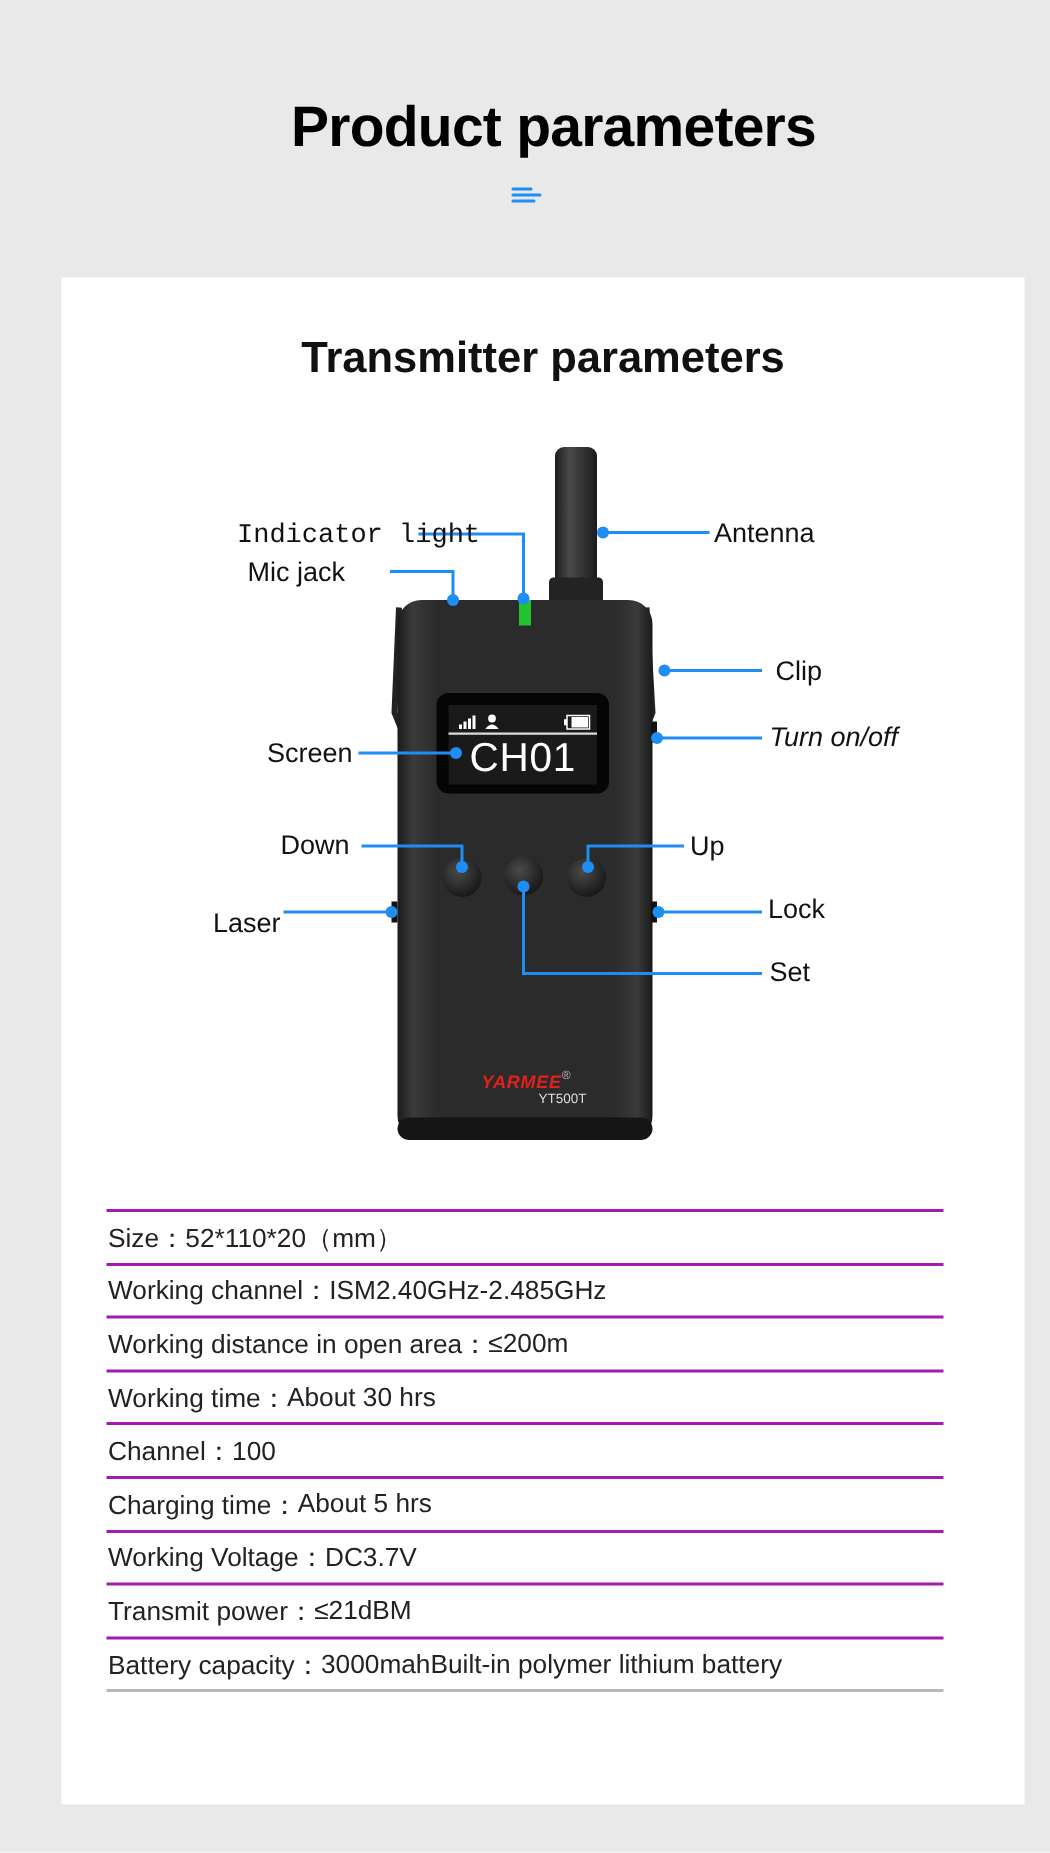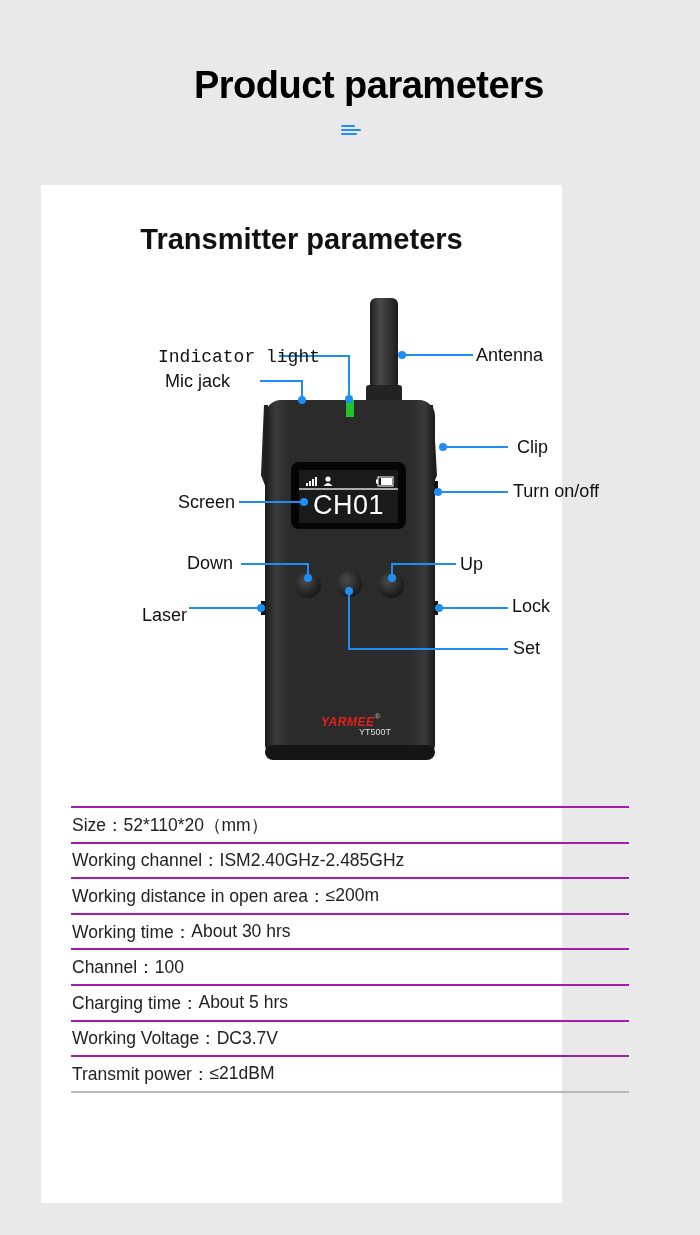--- a/index.html
+++ b/index.html
@@ -1,20 +1,20 @@
 <!DOCTYPE html>
 <html><head>
 <meta charset="utf-8">
 <style>
   html,body{margin:0;padding:0;}
   body{width:700px;height:1235px;background:#e9e9e9;position:relative;overflow:hidden;font-family:"Liberation Sans","DejaVu Sans",sans-serif;color:#111;}
   .main-title{position:absolute;left:0;right:0;top:64px;text-align:center;font-size:38px;font-weight:bold;letter-spacing:-0.5px;color:#000;margin:0;padding-left:38px;}
   .menu-icon{position:absolute;left:341px;top:125px;width:20px;height:11px;}
   .menu-icon span{position:absolute;left:0;height:2px;background:#1e8ef5;border-radius:1px;}
-  .card{position:absolute;left:41px;top:185px;width:521px;height:1018px;background:#fff;}
+  .card{position:absolute;left:41px;top:185px;width:642px;height:1018px;background:#fff;}
   .sub-title{position:absolute;left:0;right:0;top:38px;text-align:center;font-size:29px;font-weight:bold;color:#111;margin:0;}
   .diagram{position:absolute;left:0;top:0;width:617px;height:600px;}
   .label{position:absolute;font-size:18px;color:#111;white-space:nowrap;line-height:20px;}
   .params{position:absolute;left:30px;top:621px;width:558px;}
   .row{height:35.6px;border-top:2px solid #a21caf;display:flex;align-items:center;padding-left:1px;font-size:17.5px;color:#222;box-sizing:border-box;}
   .row:last-child{border-bottom:2px solid #b8b8b8;height:37.6px;}
   .row .k{white-space:pre;}
 </style>
 </head>
 <body>
@@ -118,21 +118,21 @@
 
     <div style="position:absolute;left:280px;top:527px;">
       <span style="font-size:12px;font-weight:bold;font-style:italic;color:#e0211e;letter-spacing:0.5px;">YARMEE</span><span style="font-size:8px;color:#bbb;vertical-align:top;">®</span>
     </div>
     <div style="position:absolute;left:279px;top:542px;font-size:9px;color:#ddd;margin-left:39px;">YT500T</div>
 
     <div class="label" style="left:117px;top:162px;font-family:Liberation Mono, monospace;">Indicator light</div>
     <div class="label" style="left:124px;top:186px;">Mic jack</div>
     <div class="label" style="left:435px;top:160px;">Antenna</div>
     <div class="label" style="left:476px;top:252px;">Clip</div>
-    <div class="label" style="left:472px;top:296px;">Turn on/off</div>
+    <div class="label" style="left:472px;top:296px;font-style:italic;">Turn on/off</div>
     <div class="label" style="left:137px;top:307px;">Screen</div>
     <div class="label" style="left:146px;top:368px;">Down</div>
     <div class="label" style="left:419px;top:369px;">Up</div>
     <div class="label" style="left:101px;top:420px;">Laser</div>
     <div class="label" style="left:471px;top:411px;">Lock</div>
     <div class="label" style="left:472px;top:453px;text-align:right;">Set</div>
   </div>
 
   <div class="params">
     <div class="row">
@@ -160,14 +160,18 @@
         <span>About 5 hrs</span>
       </div>
     <div class="row">
         <span class="k">Working Voltage：</span>
         <span>DC3.7V</span>
       </div>
     <div class="row">
         <span class="k">Transmit power：</span>
         <span>≤21dBM</span>
       </div>
+    <div class="row">
+        <span class="k">Battery capacity：</span>
+        <span>3000mahBuilt-in polymer lithium battery</span>
+      </div>
   </div>
 </div>
 
 </body></html>

